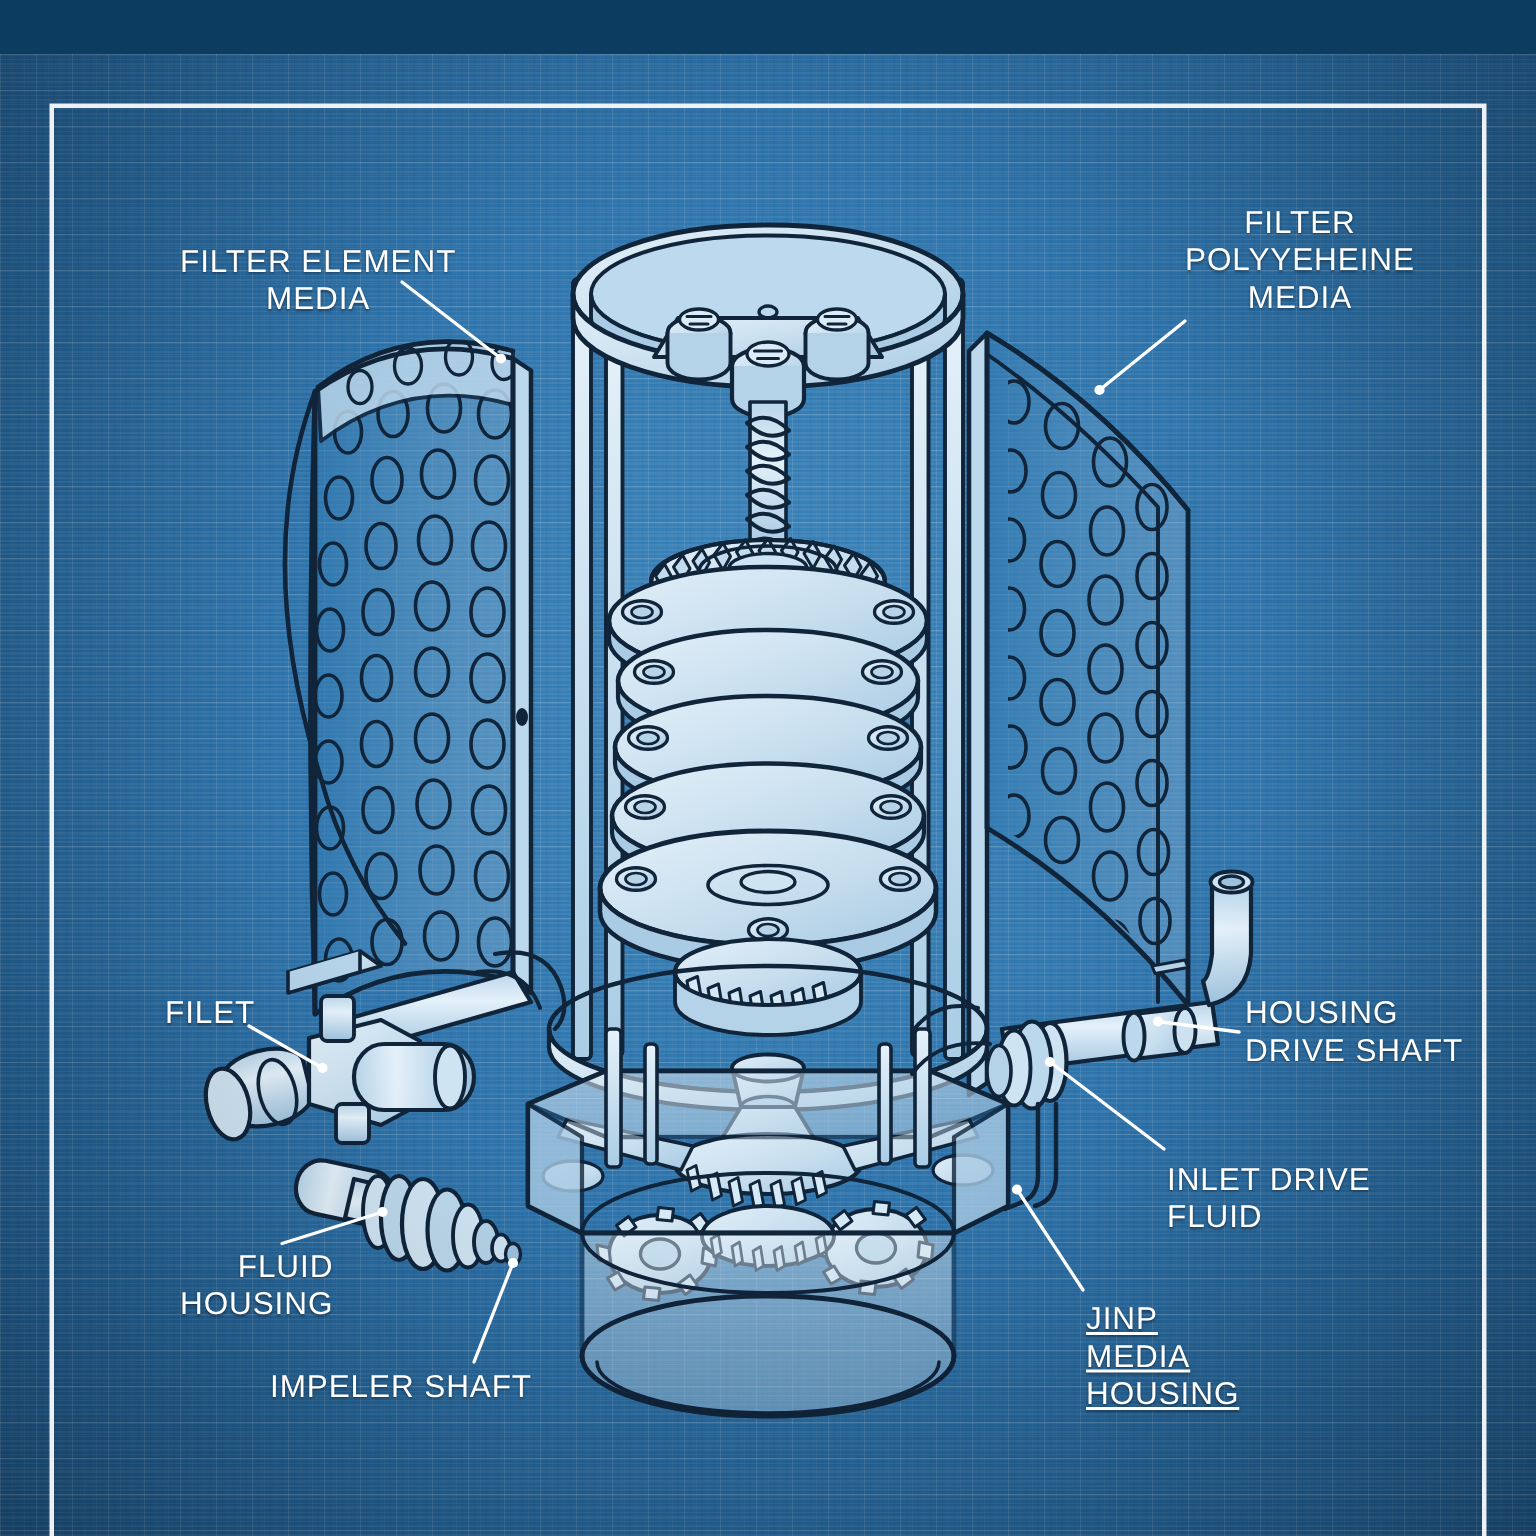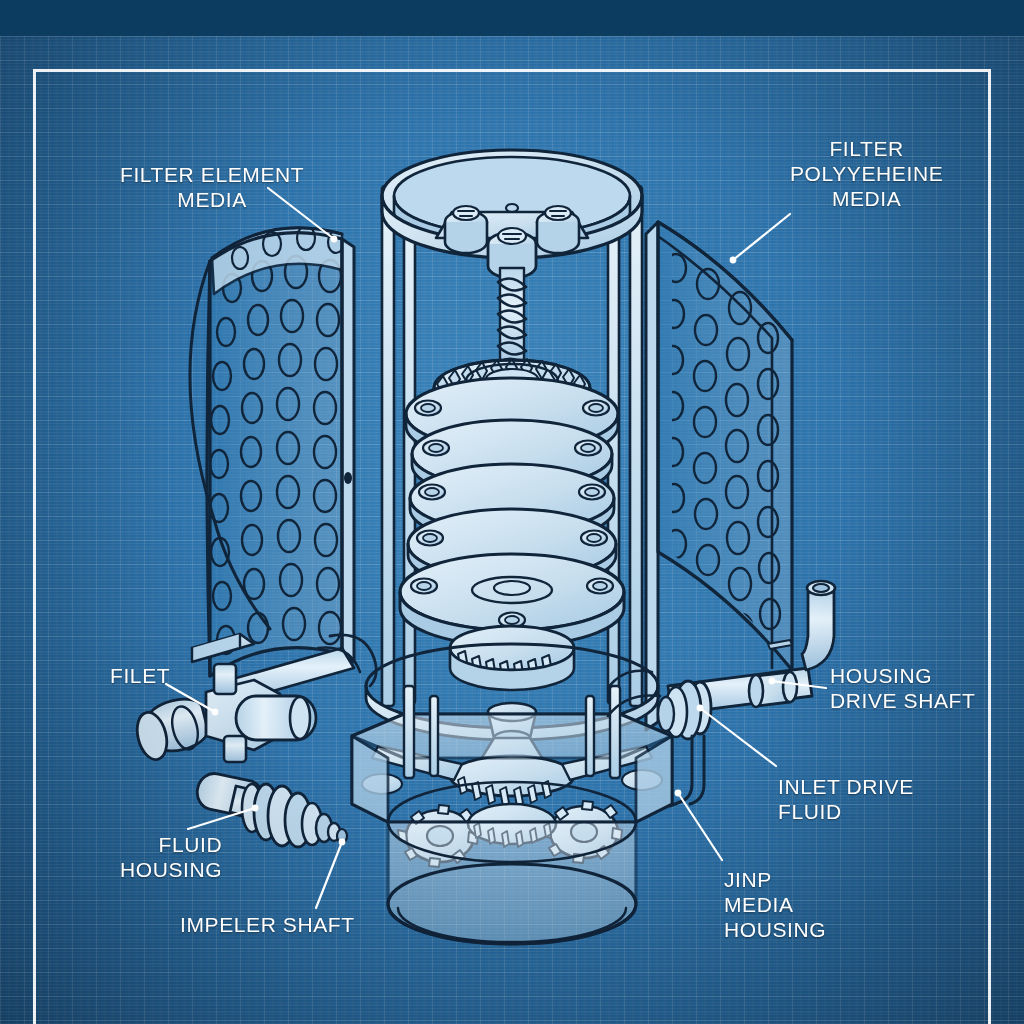--- a/index.html
+++ b/index.html
@@ -543,20 +543,20 @@
         <line x1="316" y1="872" x2="342" y2="806"></line>
         <circle cx="342" cy="806" r="3.4" stroke="none"></circle>
       </g>
   </svg>
 
   <div id="labels">
       <div class="label lb-center" style="left: 120px; top: 126px;"><div>FILTER ELEMENT</div><div>MEDIA</div></div>
       <div class="label lb-center" style="left: 790px; top: 100px;"><div>FILTER</div><div>POLYYEHEINE</div><div>MEDIA</div></div>
       <div class="label" style="left: 830px; top: 627px;"><div>HOUSING</div><div>DRIVE SHAFT</div></div>
       <div class="label" style="left: 778px; top: 738px;"><div>INLET DRIVE</div><div>FLUID</div></div>
-      <div class="label" style="left: 724px; top: 831px;"><div>JINP</div><div>MEDIA</div><div>HOUSING</div></div>
+      <div class="label" style="left: 724px; top: 831px; text-decoration: underline;"><div>JINP</div><div>MEDIA</div><div>HOUSING</div></div>
       <div class="label" style="left: 110px; top: 627px;"><div>FILET</div></div>
       <div class="label" style="left: 120px; top: 796px; text-align: right;"><div>FLUID</div><div>HOUSING</div></div>
       <div class="label" style="left: 180px; top: 876px;"><div>IMPELER SHAFT</div></div>
     </div>
 
   <div class="frame"></div>
 </div>
 
 </body></html>

